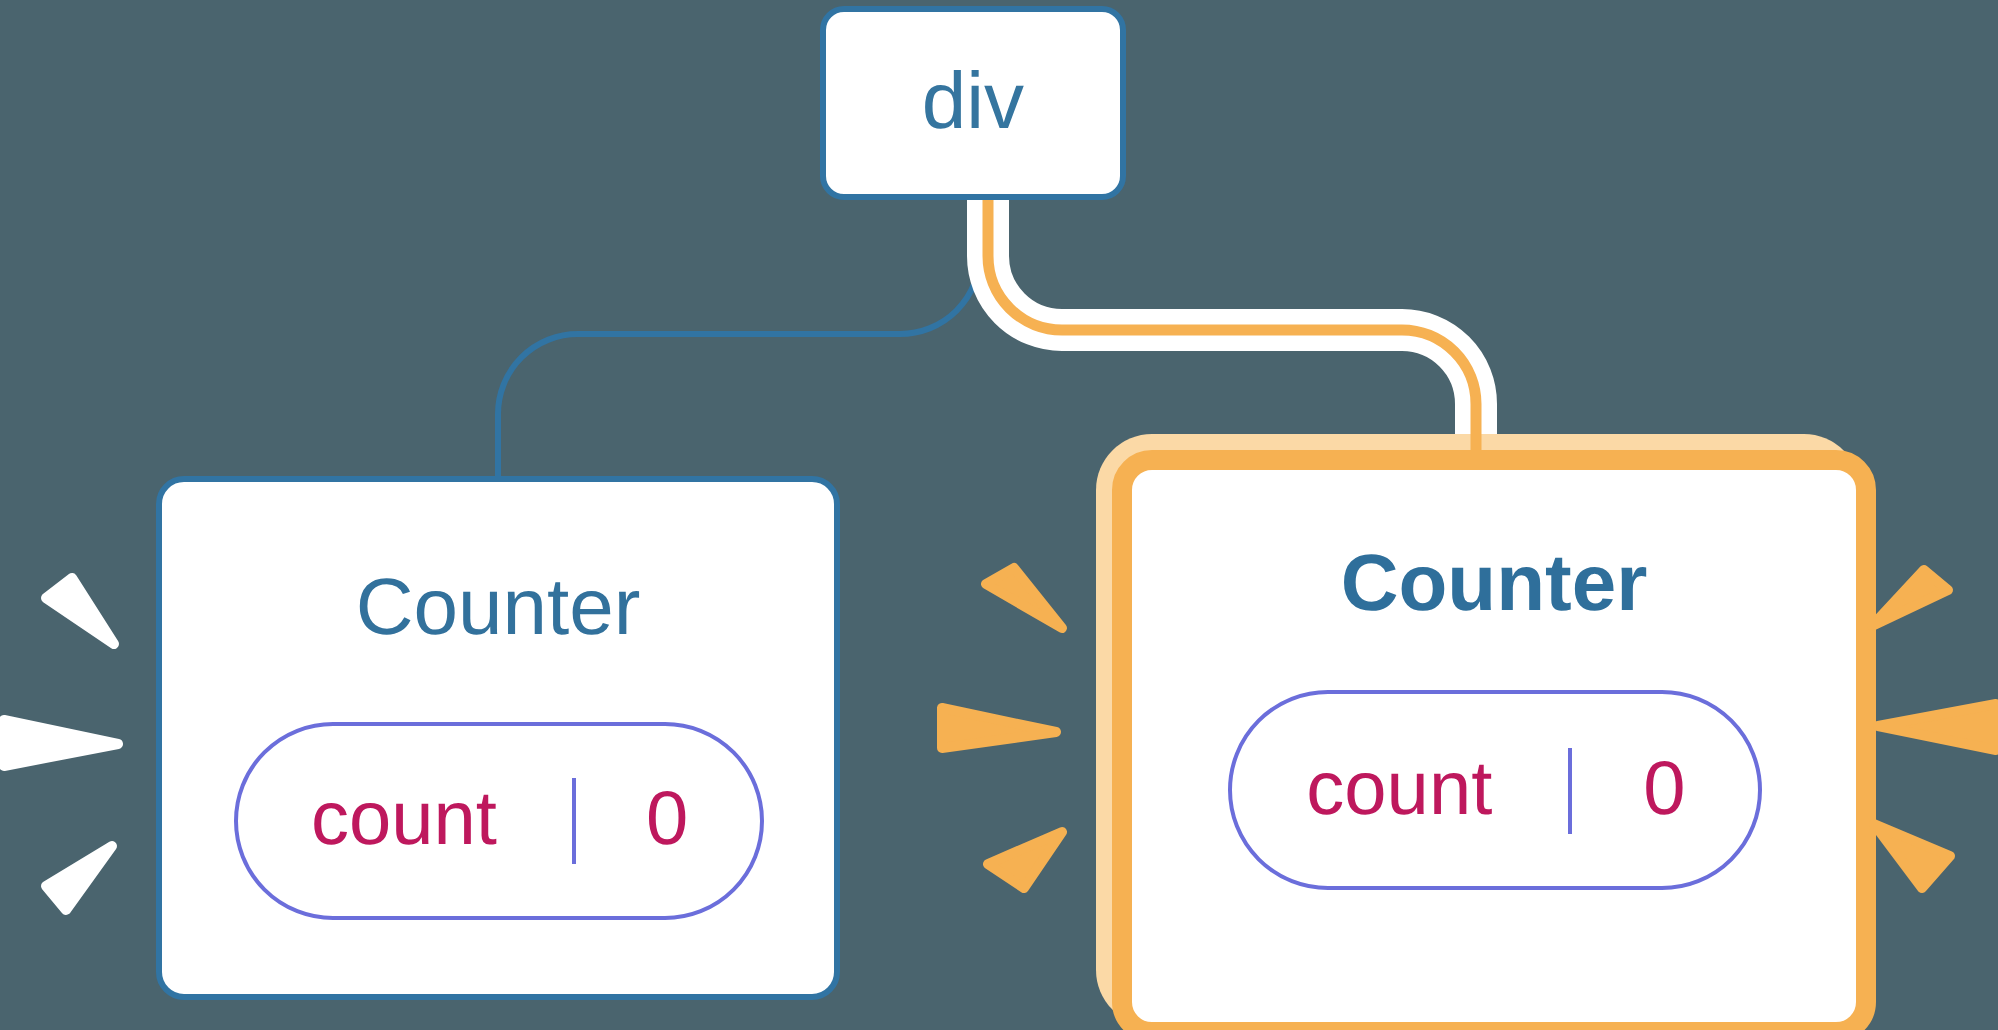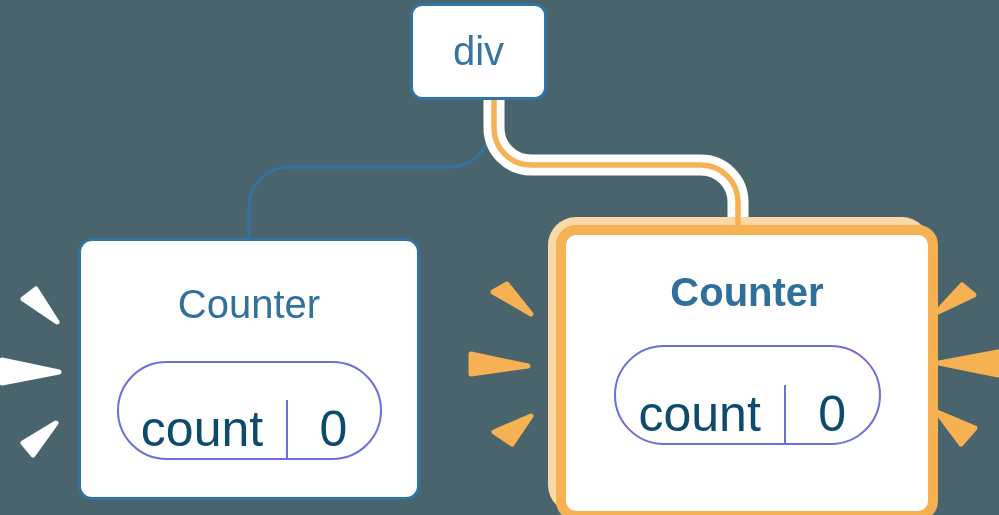--- a/index.html
+++ b/index.html
@@ -21,21 +21,21 @@
   }
   .edge-blue{fill:none;stroke:#3174a3;stroke-width:3;}
   .edge-casing{fill:none;stroke:#ffffff;stroke-width:21;}
   .edge-orange{fill:none;stroke:#f6b152;stroke-width:5.5;}
   .spark-white{fill:#ffffff;stroke:#ffffff;stroke-width:5;stroke-linejoin:round;}
   .spark-orange{fill:#f6b152;stroke:#f6b152;stroke-width:5;stroke-linejoin:round;}
 
   
   .node-root{
     position:absolute;left:410px;top:3px;
-    width:137px;height:97px;
+    width:153px;height:97px;
     box-sizing:border-box;
     background:#ffffff;
     border:3px solid #3174a3;
     border-radius:12px;
     display:flex;align-items:center;justify-content:center;
     font-size:40px;font-weight:500;color:#35759f;
     z-index:2;
   }
 
   .card{
@@ -82,24 +82,24 @@
     margin-top:34px;
   }
 
   
   .pill{
     box-sizing:border-box;
     margin-top:34px;
     width:265px;height:99px;
     border:2.5px solid #6b6edb;
     border-radius:60px;
-    display:flex;align-items:flex-end;
+    display:flex;align-items:center;
     background:#ffffff;
-    color:#0c4a6e;
-    font-size:50px;
+    color:#be185d;
+    font-size:38px;
   }
   .card-hl-inner .pill{margin-top:30px;width:267px;height:100px;}
   .pill-key{
     width:64%;
     display:flex;align-items:center;justify-content:center;
     border-right:2.5px solid #6b6edb;
   }
   .pill-value{
     flex:1;
     display:flex;align-items:center;justify-content:center;

